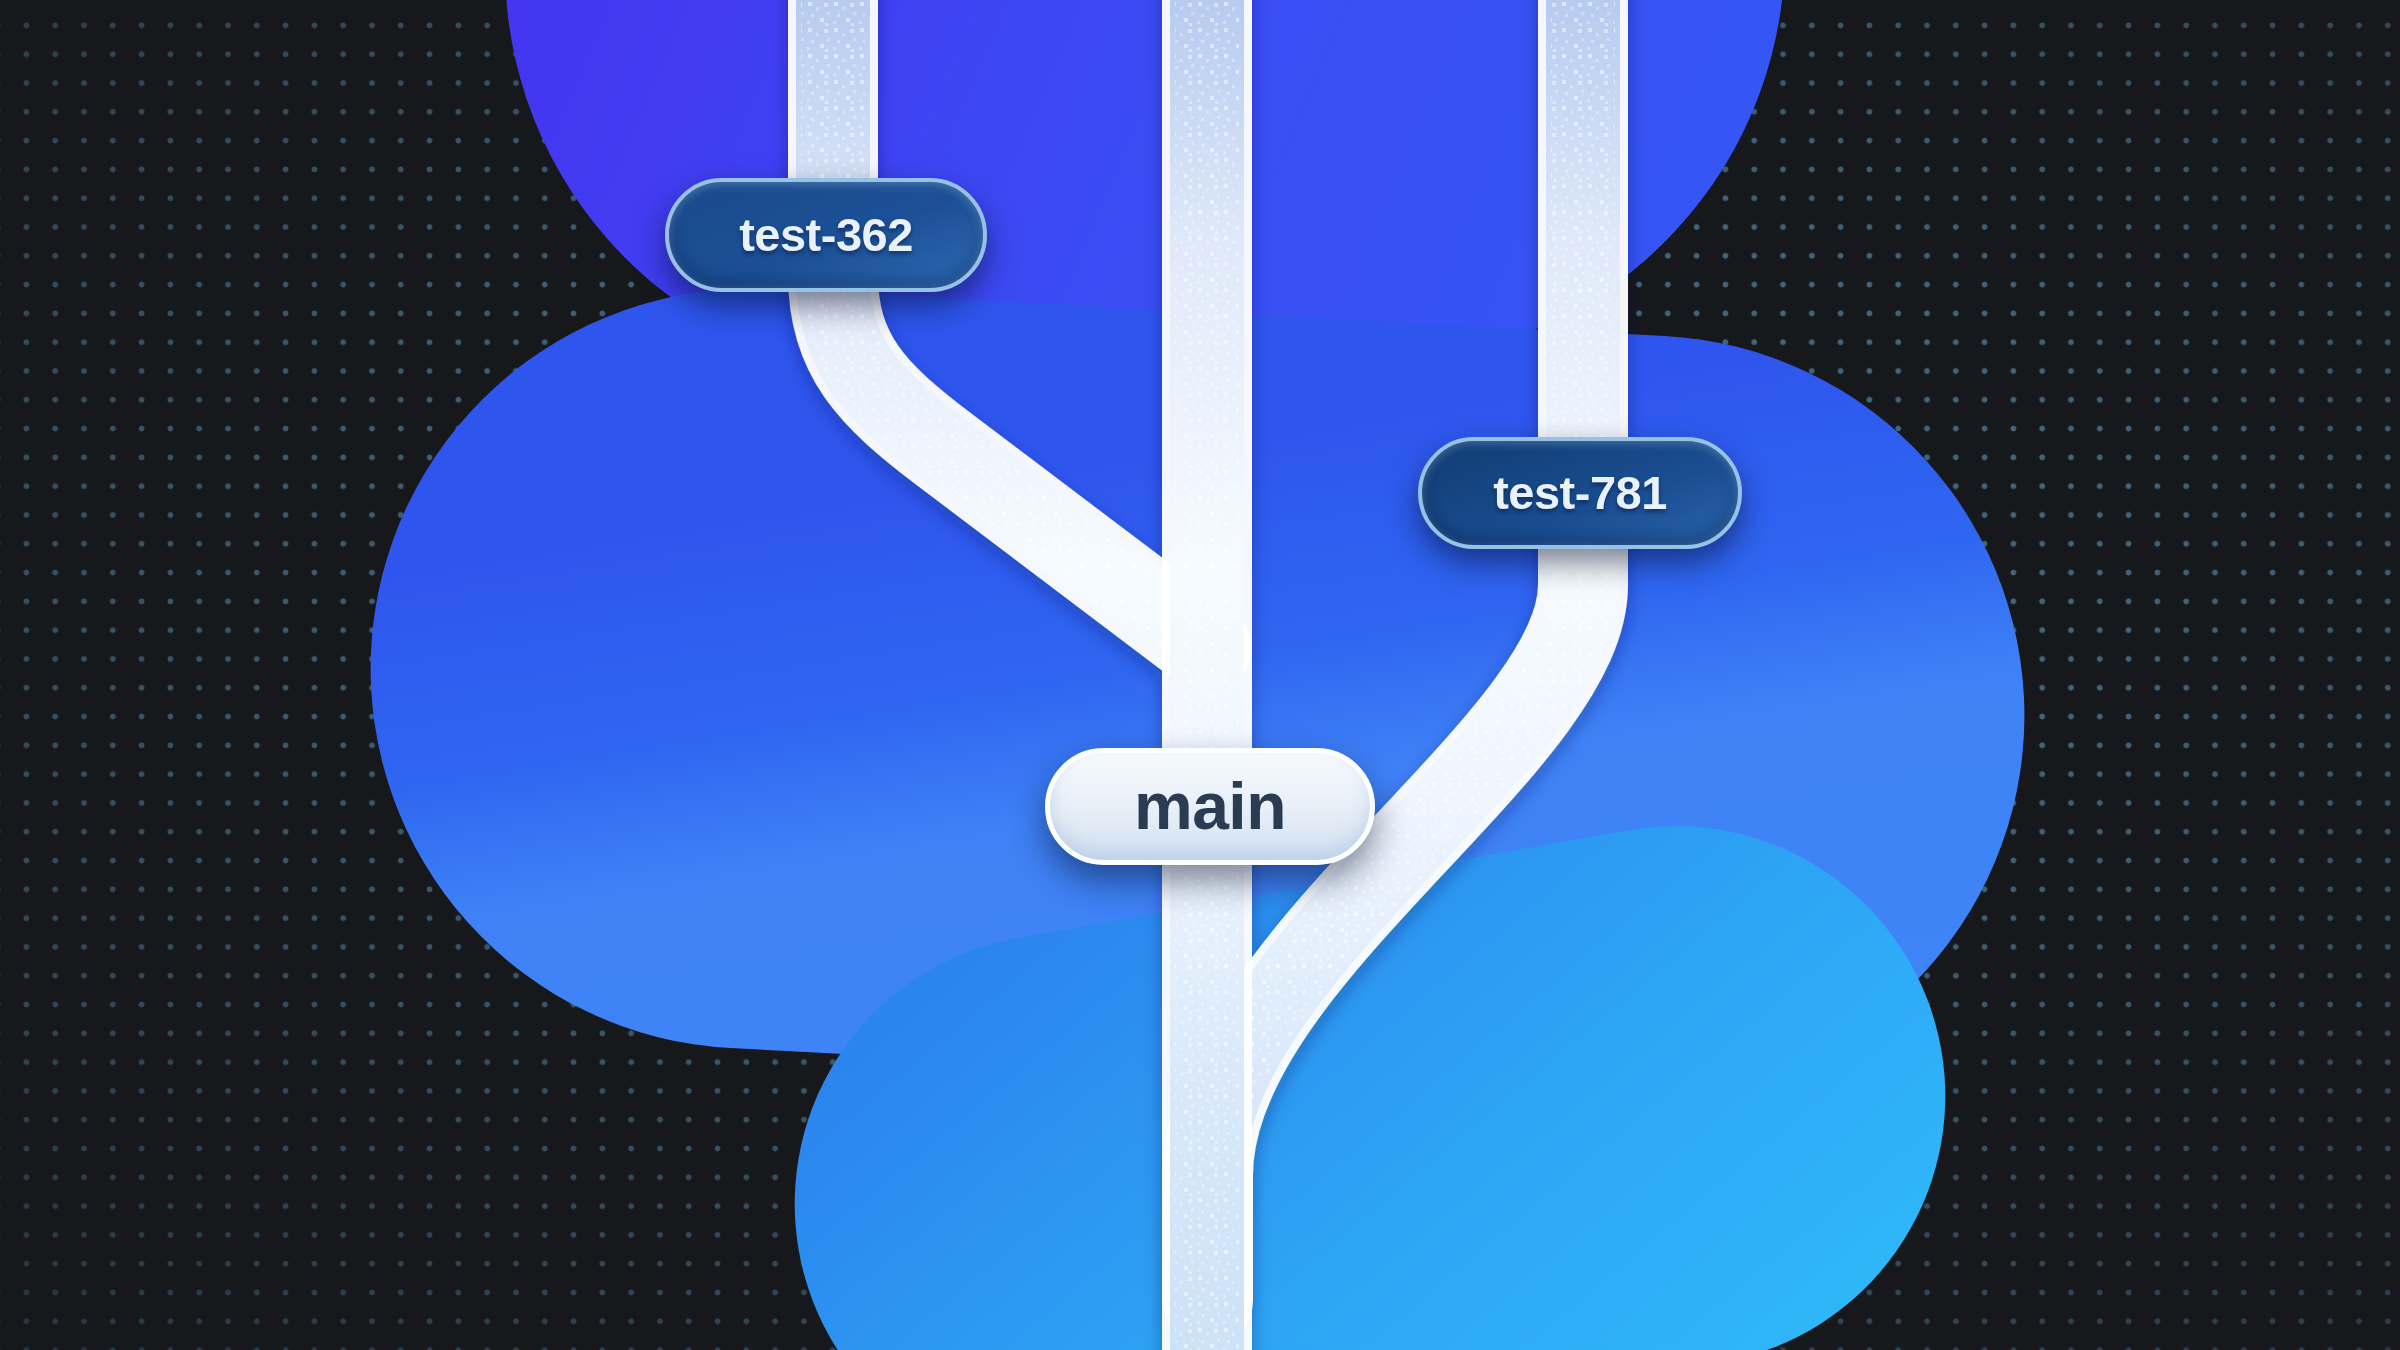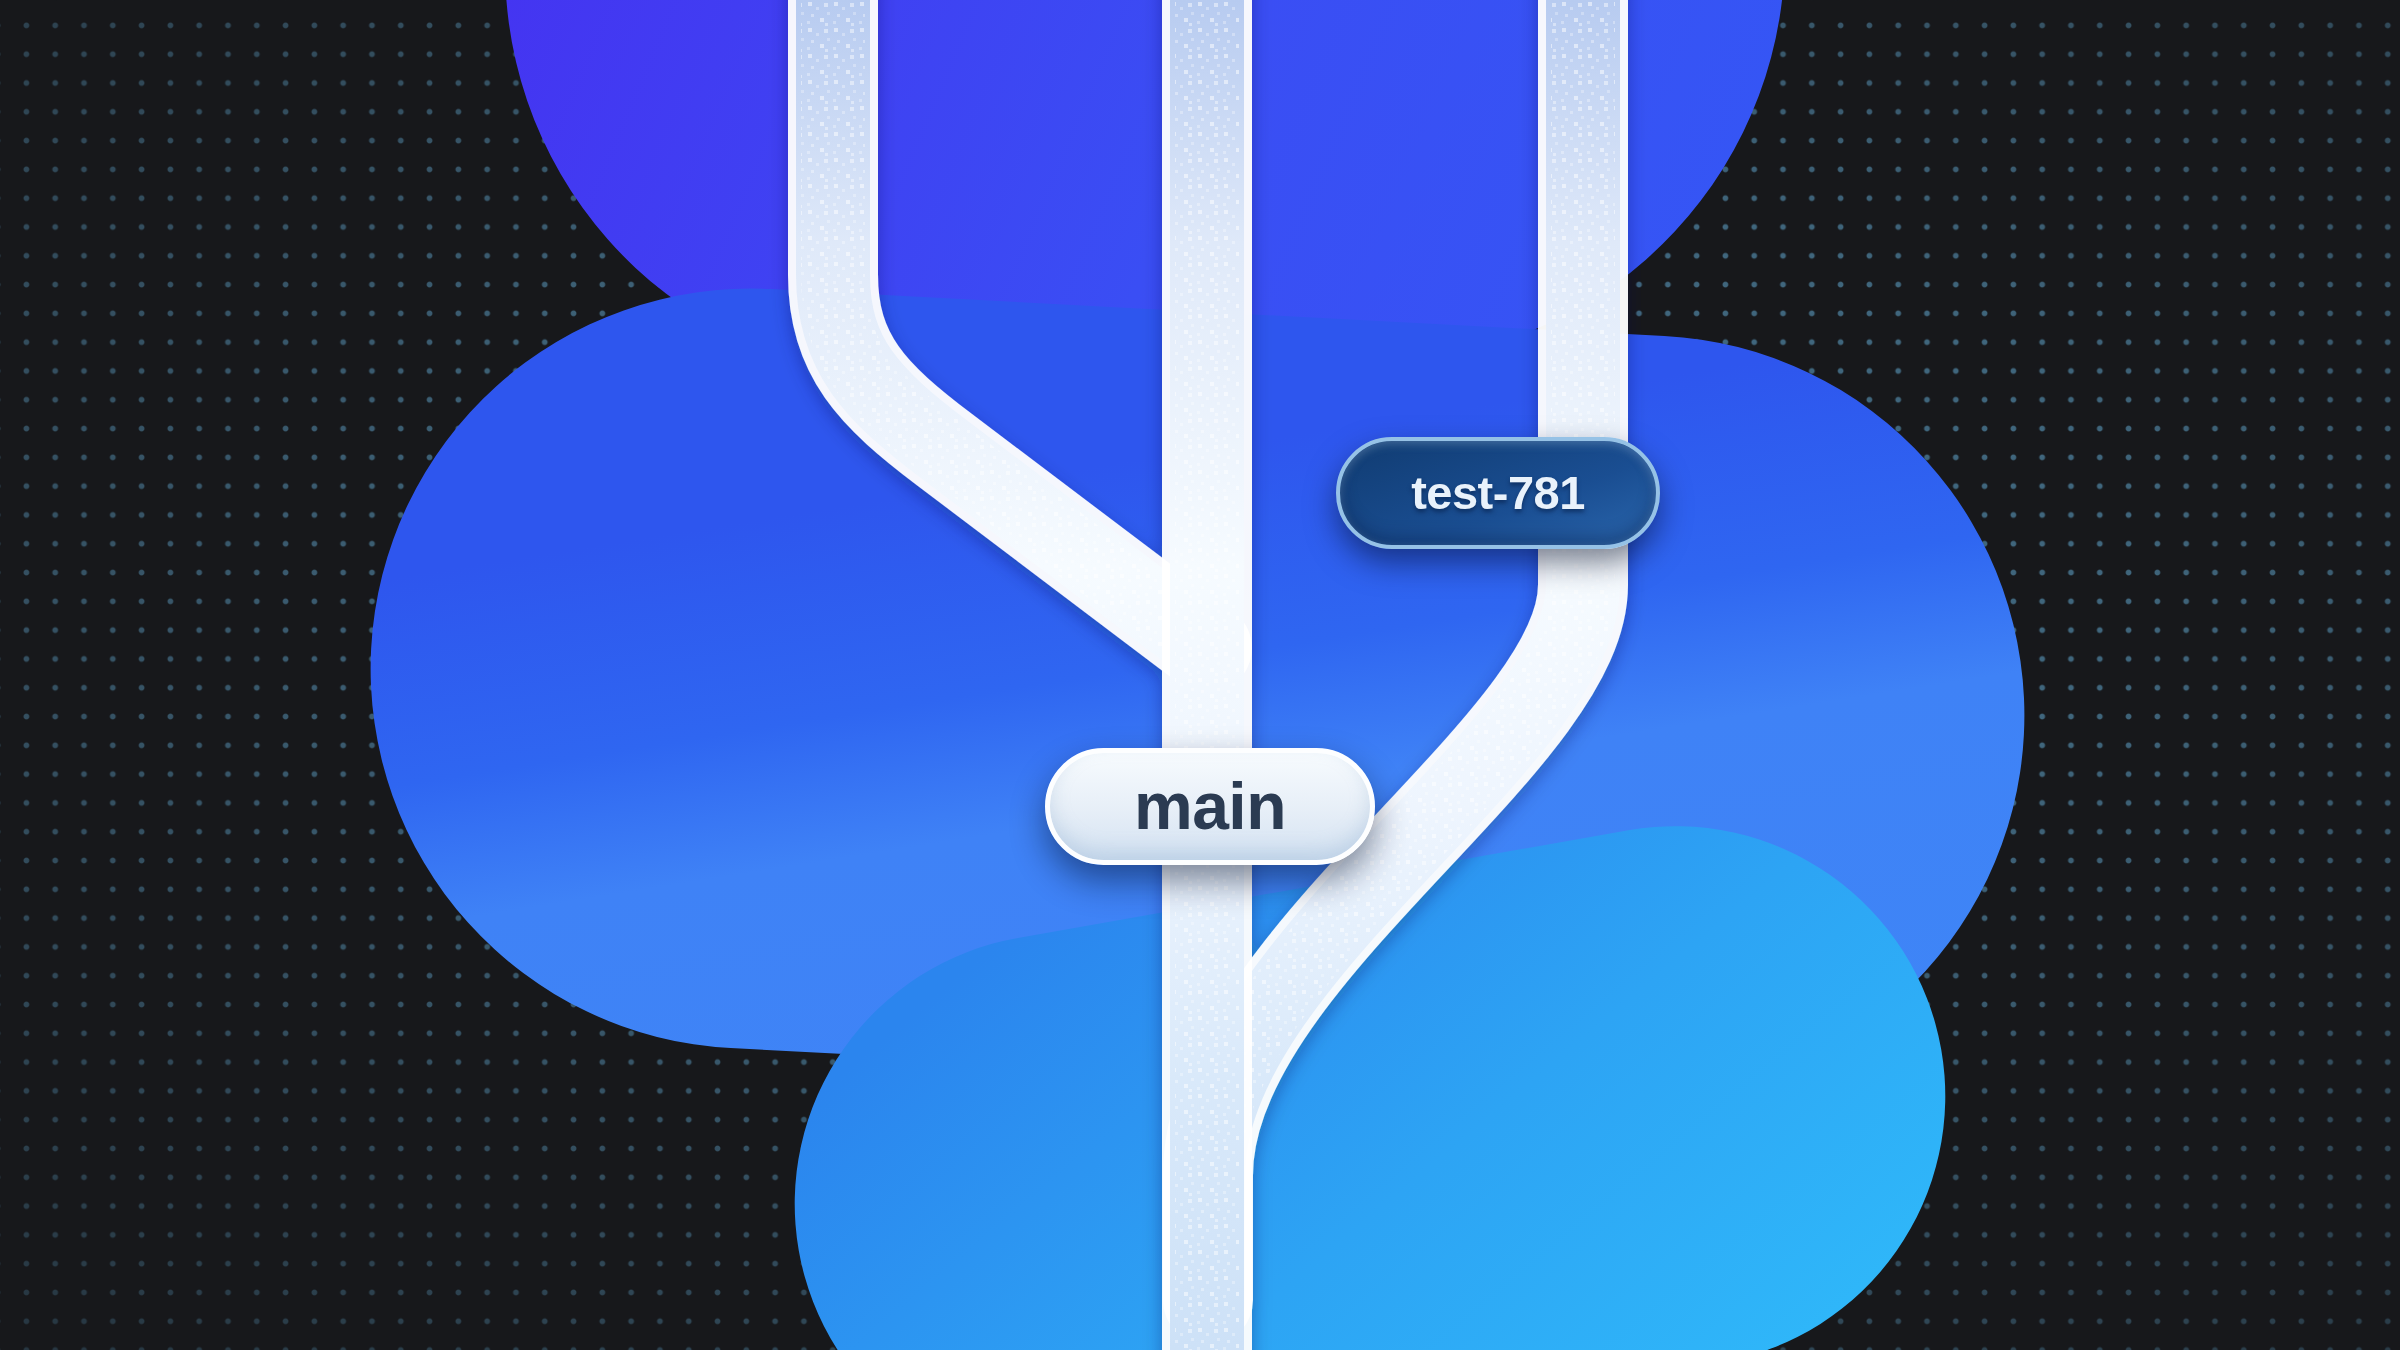--- a/index.html
+++ b/index.html
@@ -45,21 +45,21 @@
     color:#e9f2fb;font-size:47px;
     text-shadow:0 3px 4px rgba(2,20,55,.5);
     border:4px solid #96c2e6;
     box-shadow:0 14px 30px rgba(2,10,35,.5), inset 0 3px 10px rgba(190,225,255,.28), inset 0 -8px 16px rgba(0,12,45,.30);
   }
   .pill-test-362{
     left:665px;top:178px;width:322px;height:114px;
     background:linear-gradient(160deg,#1a4a8d 5%,#1c5096 55%,#2e6cb5 100%);
   }
   .pill-test-781{
-    left:1336px;top:437px;width:324px;height:112px;
+    left:1418px;top:437px;width:324px;height:112px;
     background:linear-gradient(160deg,#113d74 5%,#1a4e92 60%,#2a66ad 100%);
   }
   .pill-main{
     left:1045px;top:748px;width:330px;height:117px;
     color:#2b3b52;font-size:66px;
     background:linear-gradient(180deg,#f7fbfe 0%,#e6eef7 55%,#d3e2f2 100%);
     border:5px solid #fdfeff;
     box-shadow:0 16px 34px rgba(3,12,40,.48), inset 0 -9px 18px rgba(150,178,210,.35);
   }
   .pill-label{pointer-events:none;}
@@ -115,20 +115,23 @@
         <use href="#pB" stroke="url(#dust)" stroke-width="64"></use>
       </g>
       <g>
         <use href="#pT" stroke="#ffffff" stroke-opacity="0.95" stroke-width="90"></use>
         <use href="#pT" stroke="url(#rg)" stroke-width="74"></use>
         <use href="#pT" stroke="url(#dust)" stroke-width="64"></use>
       </g>
     </g>
   </svg>
 
+  <div class="pill pill-feature pill-test-362">
+    <span class="pill-label">test-362</span>
+  </div>
 
   <div class="pill pill-feature pill-test-781">
     <span class="pill-label">test-781</span>
   </div>
 
   <div class="pill pill-main">
     <span class="pill-label">main</span>
   </div>
 
 </div>

